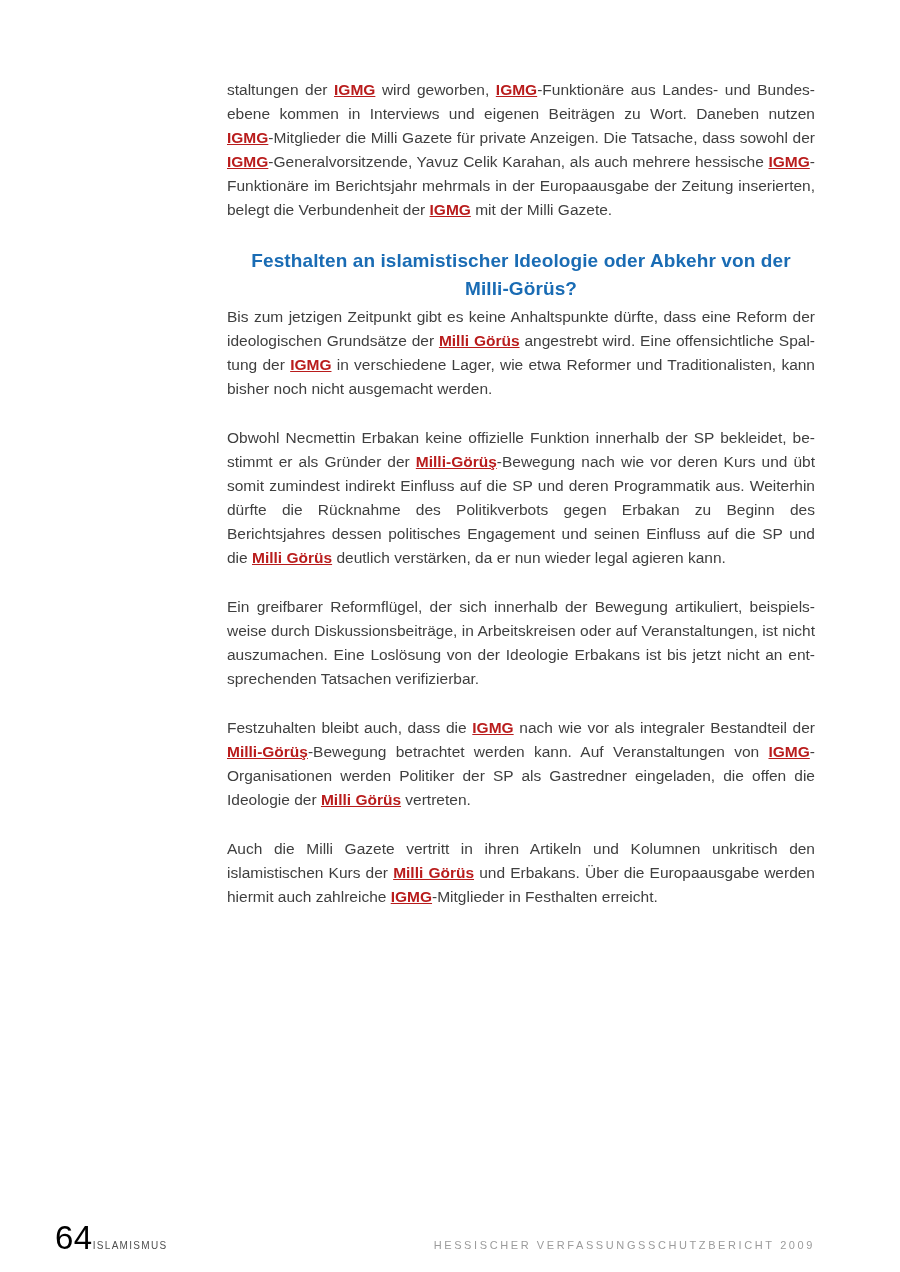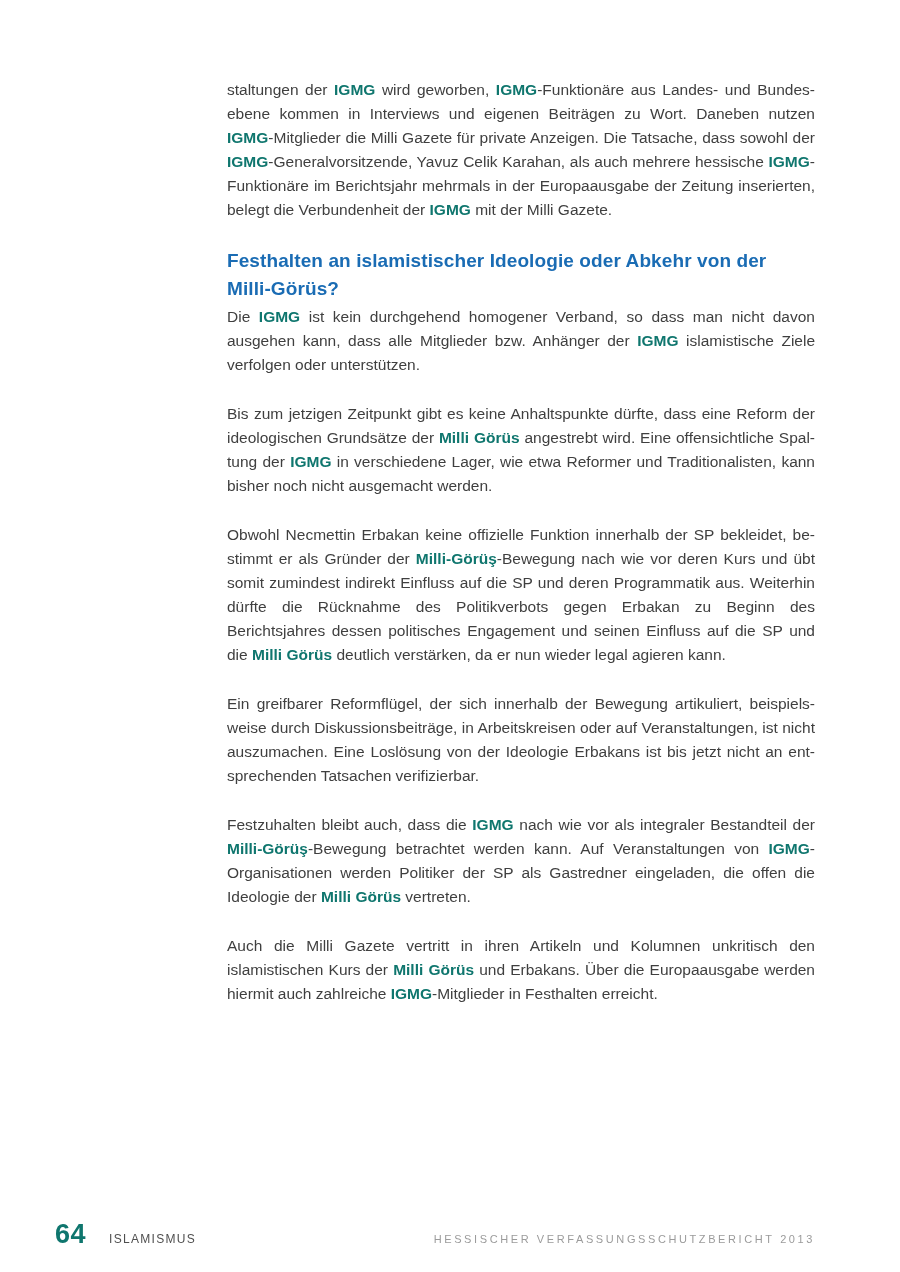--- a/index.html
+++ b/index.html
@@ -25,77 +25,77 @@
     margin: 0 0 25px 0;
     font-size: 15.5px;
     line-height: 24px;
     color: var(--body-color, #3f3f3f);
     text-align: justify;
     hyphens: manual;
     -webkit-hyphens: manual;
   }
   .para .b {
     font-weight: 700;
-    color: #0f766e;
+    color: #b91c1c;
+    text-decoration: underline;
   }
   .heading {
     margin: 14px 0 2px 0;
     font-size: 19px;
     line-height: 28px;
     font-weight: 600;
     letter-spacing: 0.1px;
     color: var(--heading-color, #1a6cb4);
+    text-align: center;
   }
   .footer {
     position: absolute;
     left: 55px;
     right: 85px;
     top: 1219px;
     display: flex;
     justify-content: space-between;
     align-items: baseline;
   }
   .footer-left {
     display: flex;
     align-items: baseline;
   }
   .page-num {
-    font-size: 27px;
-    font-weight: 700;
-    color: #0f766e;
+    font-size: 33px;
+    font-weight: 400;
+    color: #000000;
     letter-spacing: 0.5px;
   }
   .section-label {
-    margin-left: 23px;
-    font-size: 12px;
+    font-size: 10px;
     letter-spacing: 1.3px;
     color: #4f4f4f;
   }
   .report-title {
     font-size: 11px;
     letter-spacing: 2.6px;
     color: var(--muted-color, #9b9b9b);
   }
 </style>
 </head>
 <body>
 
 <div class="page">
   <main class="content">
     <div>
         <p class="para"><span>staltungen der </span><span class="b">IGMG</span><span> wird geworben, </span><span class="b">IGMG</span><span>-Funktionäre aus Landes- und Bundes­ebene kommen in Interviews und eigenen Beiträgen zu Wort. Daneben nutzen </span><span class="b">IGMG</span><span>-Mitglieder die Milli Gazete für private Anzeigen. Die Tatsache, dass sowohl der </span><span class="b">IGMG</span><span>-Generalvorsitzende, Yavuz Celik Karahan, als auch mehrere hessische </span><span class="b">IGMG</span><span>-Funktionäre im Berichtsjahr mehrmals in der Europaausgabe der Zeitung inserierten, belegt die Verbundenheit der </span><span class="b">IGMG</span><span> mit der Milli Gazete.</span></p>
         <h2 class="heading">Festhalten an islamistischer Ideologie oder Abkehr von der Milli-Görüs?</h2>
-        <p class="para"><span>Die </span><span class="b">IGMG</span><span> ist kein durchgehend homogener Verband, so dass man nicht davon ausge­hen kann, dass alle Mitglieder bzw. Anhänger der </span><span class="b">IGMG</span><span> islamistische Ziele verfolgen oder unterstützen.</span></p>
         <p class="para"><span>Bis zum jetzigen Zeitpunkt gibt es keine Anhaltspunkte dürfte, dass eine Reform der ideologischen Grundsätze der </span><span class="b">Milli Görüs</span><span> angestrebt wird. Eine offensichtliche Spal­tung der </span><span class="b">IGMG</span><span> in verschiedene Lager, wie etwa Reformer und Traditionalisten, kann bisher noch nicht ausgemacht werden.</span></p>
         <p class="para"><span>Obwohl Necmettin Erbakan keine offizielle Funktion innerhalb der SP bekleidet, be­stimmt er als Gründer der </span><span class="b">Milli-Görüş</span><span>-Bewegung nach wie vor deren Kurs und übt somit zumindest indirekt Einfluss auf die SP und deren Programmatik aus. Weiterhin dürfte die Rücknahme des Politikverbots gegen Erbakan zu Beginn des Berichtsjahres dessen politisches Engagement und seinen Einfluss auf die SP und die </span><span class="b">Milli Görüs</span><span> deutlich verstärken, da er nun wieder legal agieren kann.</span></p>
         <p class="para"><span>Ein greifbarer Reformflügel, der sich innerhalb der Bewegung artikuliert, beispiels­weise durch Diskussionsbeiträge, in Arbeitskreisen oder auf Veranstaltungen, ist nicht auszumachen. Eine Loslösung von der Ideologie Erbakans ist bis jetzt nicht an ent­sprechenden Tatsachen verifizierbar.</span></p>
         <p class="para"><span>Festzuhalten bleibt auch, dass die </span><span class="b">IGMG</span><span> nach wie vor als integraler Bestandteil der </span><span class="b">Milli-Görüş</span><span>-Bewegung betrachtet werden kann. Auf Veranstaltungen von </span><span class="b">IGMG</span><span>-Orga­nisationen werden Politiker der SP als Gastredner eingeladen, die offen die Ideologie der </span><span class="b">Milli Görüs</span><span> vertreten.</span></p>
         <p class="para"><span>Auch die Milli Gazete vertritt in ihren Artikeln und Kolumnen unkritisch den islamistischen Kurs der </span><span class="b">Milli Görüs</span><span> und Erbakans. Über die Europaausgabe werden hiermit auch zahl­reiche </span><span class="b">IGMG</span><span>-Mitglieder in Festhalten erreicht.</span></p>
       </div>
   </main>
   <footer class="footer">
     <div class="footer-left">
       <span class="page-num">64</span>
       <span class="section-label">ISLAMISMUS</span>
     </div>
-    <span class="report-title">HESSISCHER VERFASSUNGSSCHUTZBERICHT 2013</span>
+    <span class="report-title">HESSISCHER VERFASSUNGSSCHUTZBERICHT 2009</span>
   </footer>
 </div>
 
 </body></html>

